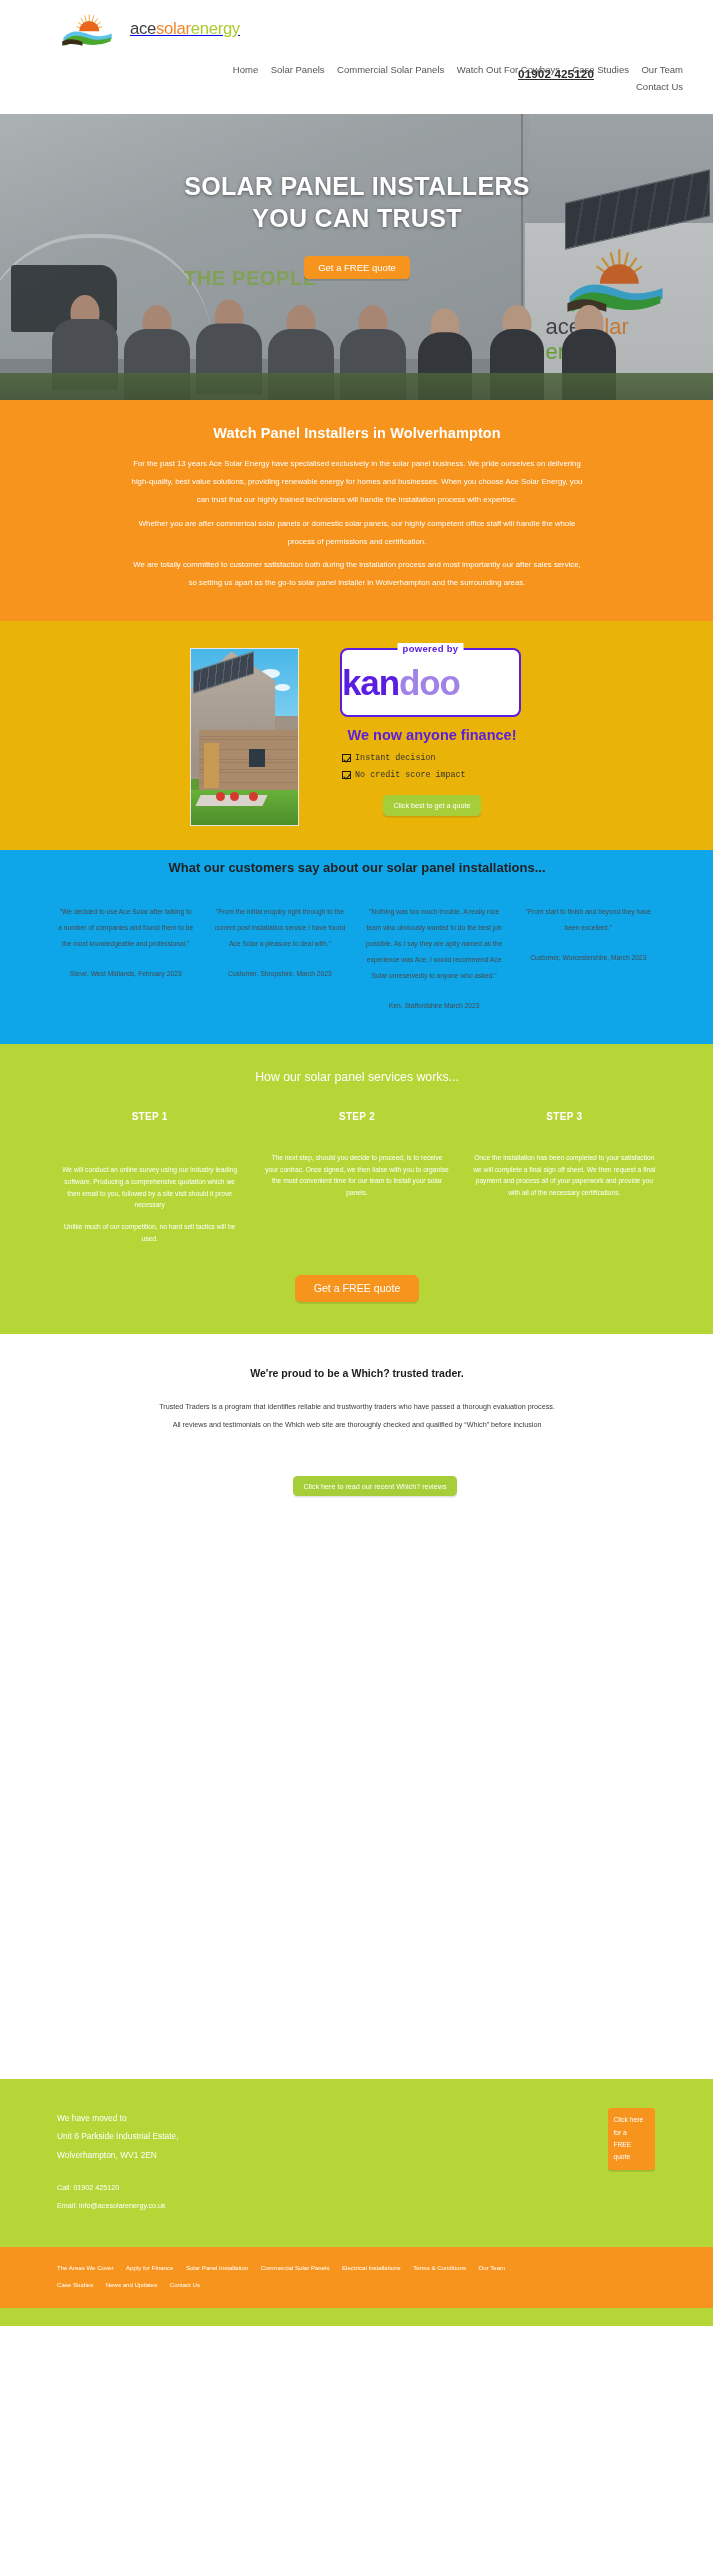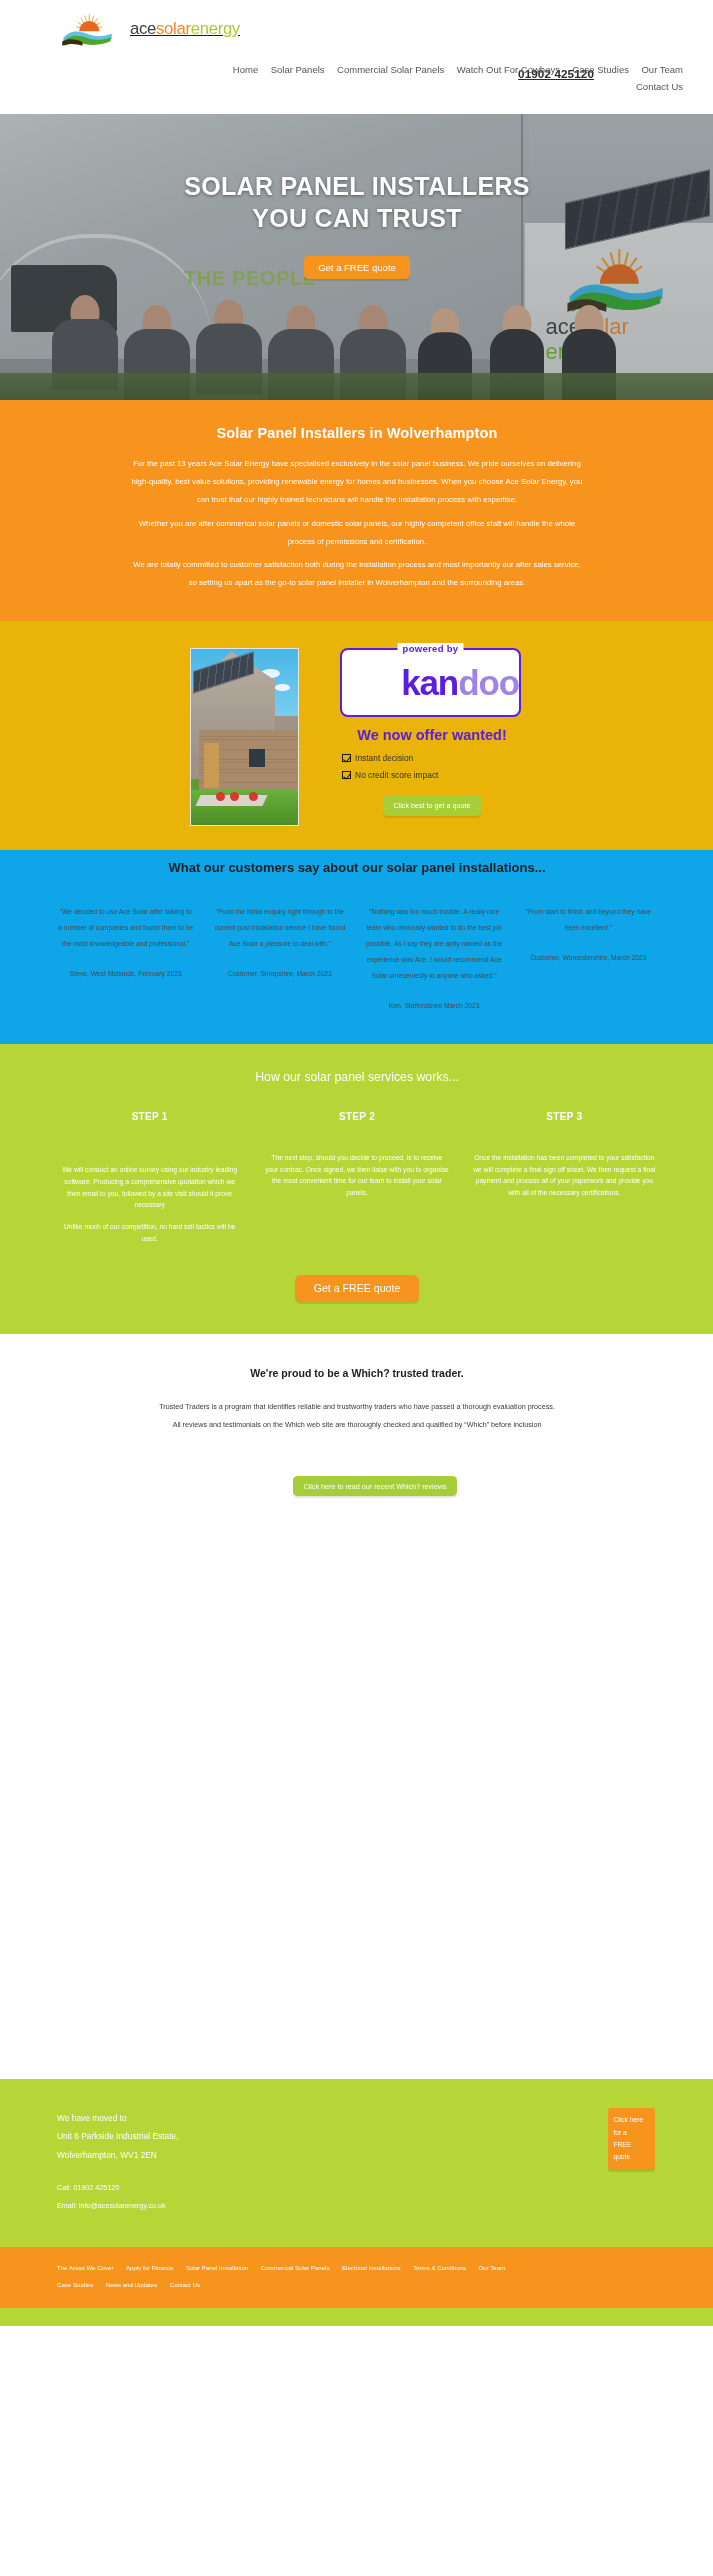--- a/index.html
+++ b/index.html
@@ -243,34 +243,34 @@
     position: relative;
     background: #ffffff;
   }
   .kandoo-powered {
     position: absolute; top: -7.2px; left: 50%; transform: translateX(-50%);
     background: #ffffff; padding: 0 5.6px;
     color: #5b1ee0; font-size: 9.5px; font-weight: 700; letter-spacing: 0.3px;
     white-space: nowrap;
   }
   .kandoo-word {
-    position: absolute; left: 0; right: 0; top: 14.5px; text-align: right;
+    position: absolute; left: 0; right: 0; top: 14.5px; text-align: left;
     font-size: 35px; font-weight: 700; letter-spacing: -1.1px; line-height: 1;
   }
   .kandoo-word .k1 { color: #5b1ee0; }
   .kandoo-word .k2 { color: #a183e8; }
   .finance-head {
     margin-top: 10px;
     color: #5b1ee0;
     font-size: 14.5px;
     font-weight: 700;
     text-align: center;
   }
   .finance-list { margin-top: 10px; padding-left: 2.2px; }
-  .finance-list li { list-style: none; display: flex; align-items: center; gap: 4.5px; margin-bottom: 6.7px; font-size: 8.4px; color: #333; }
+  .finance-list li { list-style: none; display: flex; align-items: center; gap: 4.5px; margin-bottom: 6.7px; font-size: 8.4px; color: #333; font-family: Liberation Mono, monospace; }
   .checkbox-icon {
     width: 8.4px; height: 8.4px; border: 0.8px solid #1a1a1a; display: inline-block;
     position: relative; flex: none;
   }
   .checkbox-icon::after {
     content: ""; position: absolute; left: 1.7px; top: 0px; width: 2.8px; height: 6.1px;
     border: solid #1a1a1a; border-width: 0 1px 1px 0; transform: rotate(40deg);
   }
   .btn-green {
     background: #a6ce39;
@@ -460,21 +460,21 @@
   <div class="hero-inner">
     <h1 class="hero-title">
       <span>SOLAR PANEL INSTALLERS</span><br>
       <span>YOU CAN TRUST</span>
     </h1>
     <a class="btn btn-orange hero-cta" href="#">Get a FREE quote</a>
   </div>
 </section>
 
 <section class="intro">
-  <h2>Solar Panel Installers in Wolverhampton</h2>
+  <h2>Watch Panel Installers in Wolverhampton</h2>
   <p>For the past 13 years Ace Solar Energy have specialised exclusively in the solar panel business. We pride ourselves on delivering high-quality, best value solutions, providing renewable energy for homes and businesses. When you choose Ace Solar Energy, you can trust that our highly trained technicians will handle the installation process with expertise.</p>
   <p>Whether you are after commerical solar panels or domestic solar panels, our highly competent office staff will handle the whole process of permissions and certification.</p>
   <p>We are totally committed to customer satisfaction both during the installation process and most importantly our after sales service, so setting us apart as the go-to solar panel installer in Wolverhampton and the surrounding areas.</p>
 </section>
 
 <section class="finance">
   <div class="finance-photo">
     <div class="fp-sky"></div>
     <div class="fp-cloud" style="left:70px;top:20px;width:19px;height:9px;"></div>
     <div class="fp-cloud" style="left:84px;top:35px;width:14.5px;height:6.7px;"></div>
@@ -489,21 +489,21 @@
     <div class="fp-plant" style="left:39px;"></div>
     <div class="fp-plant" style="left:58px;"></div>
   </div>
 
   <div class="finance-col">
     <div class="kandoo-badge">
       <div class="kandoo-powered">powered by</div>
       <div class="kandoo-word"><span class="k1">kan</span><span class="k2">doo</span></div>
     </div>
 
-    <div class="finance-head">We now offer wanted!</div>
+    <div class="finance-head">We now anyone finance!</div>
 
     <ul class="finance-list">
       <li>
         <span class="checkbox-icon"></span>
         <span>Instant decision</span>
       </li>
       <li>
         <span class="checkbox-icon"></span>
         <span>No credit score impact</span>
       </li>

